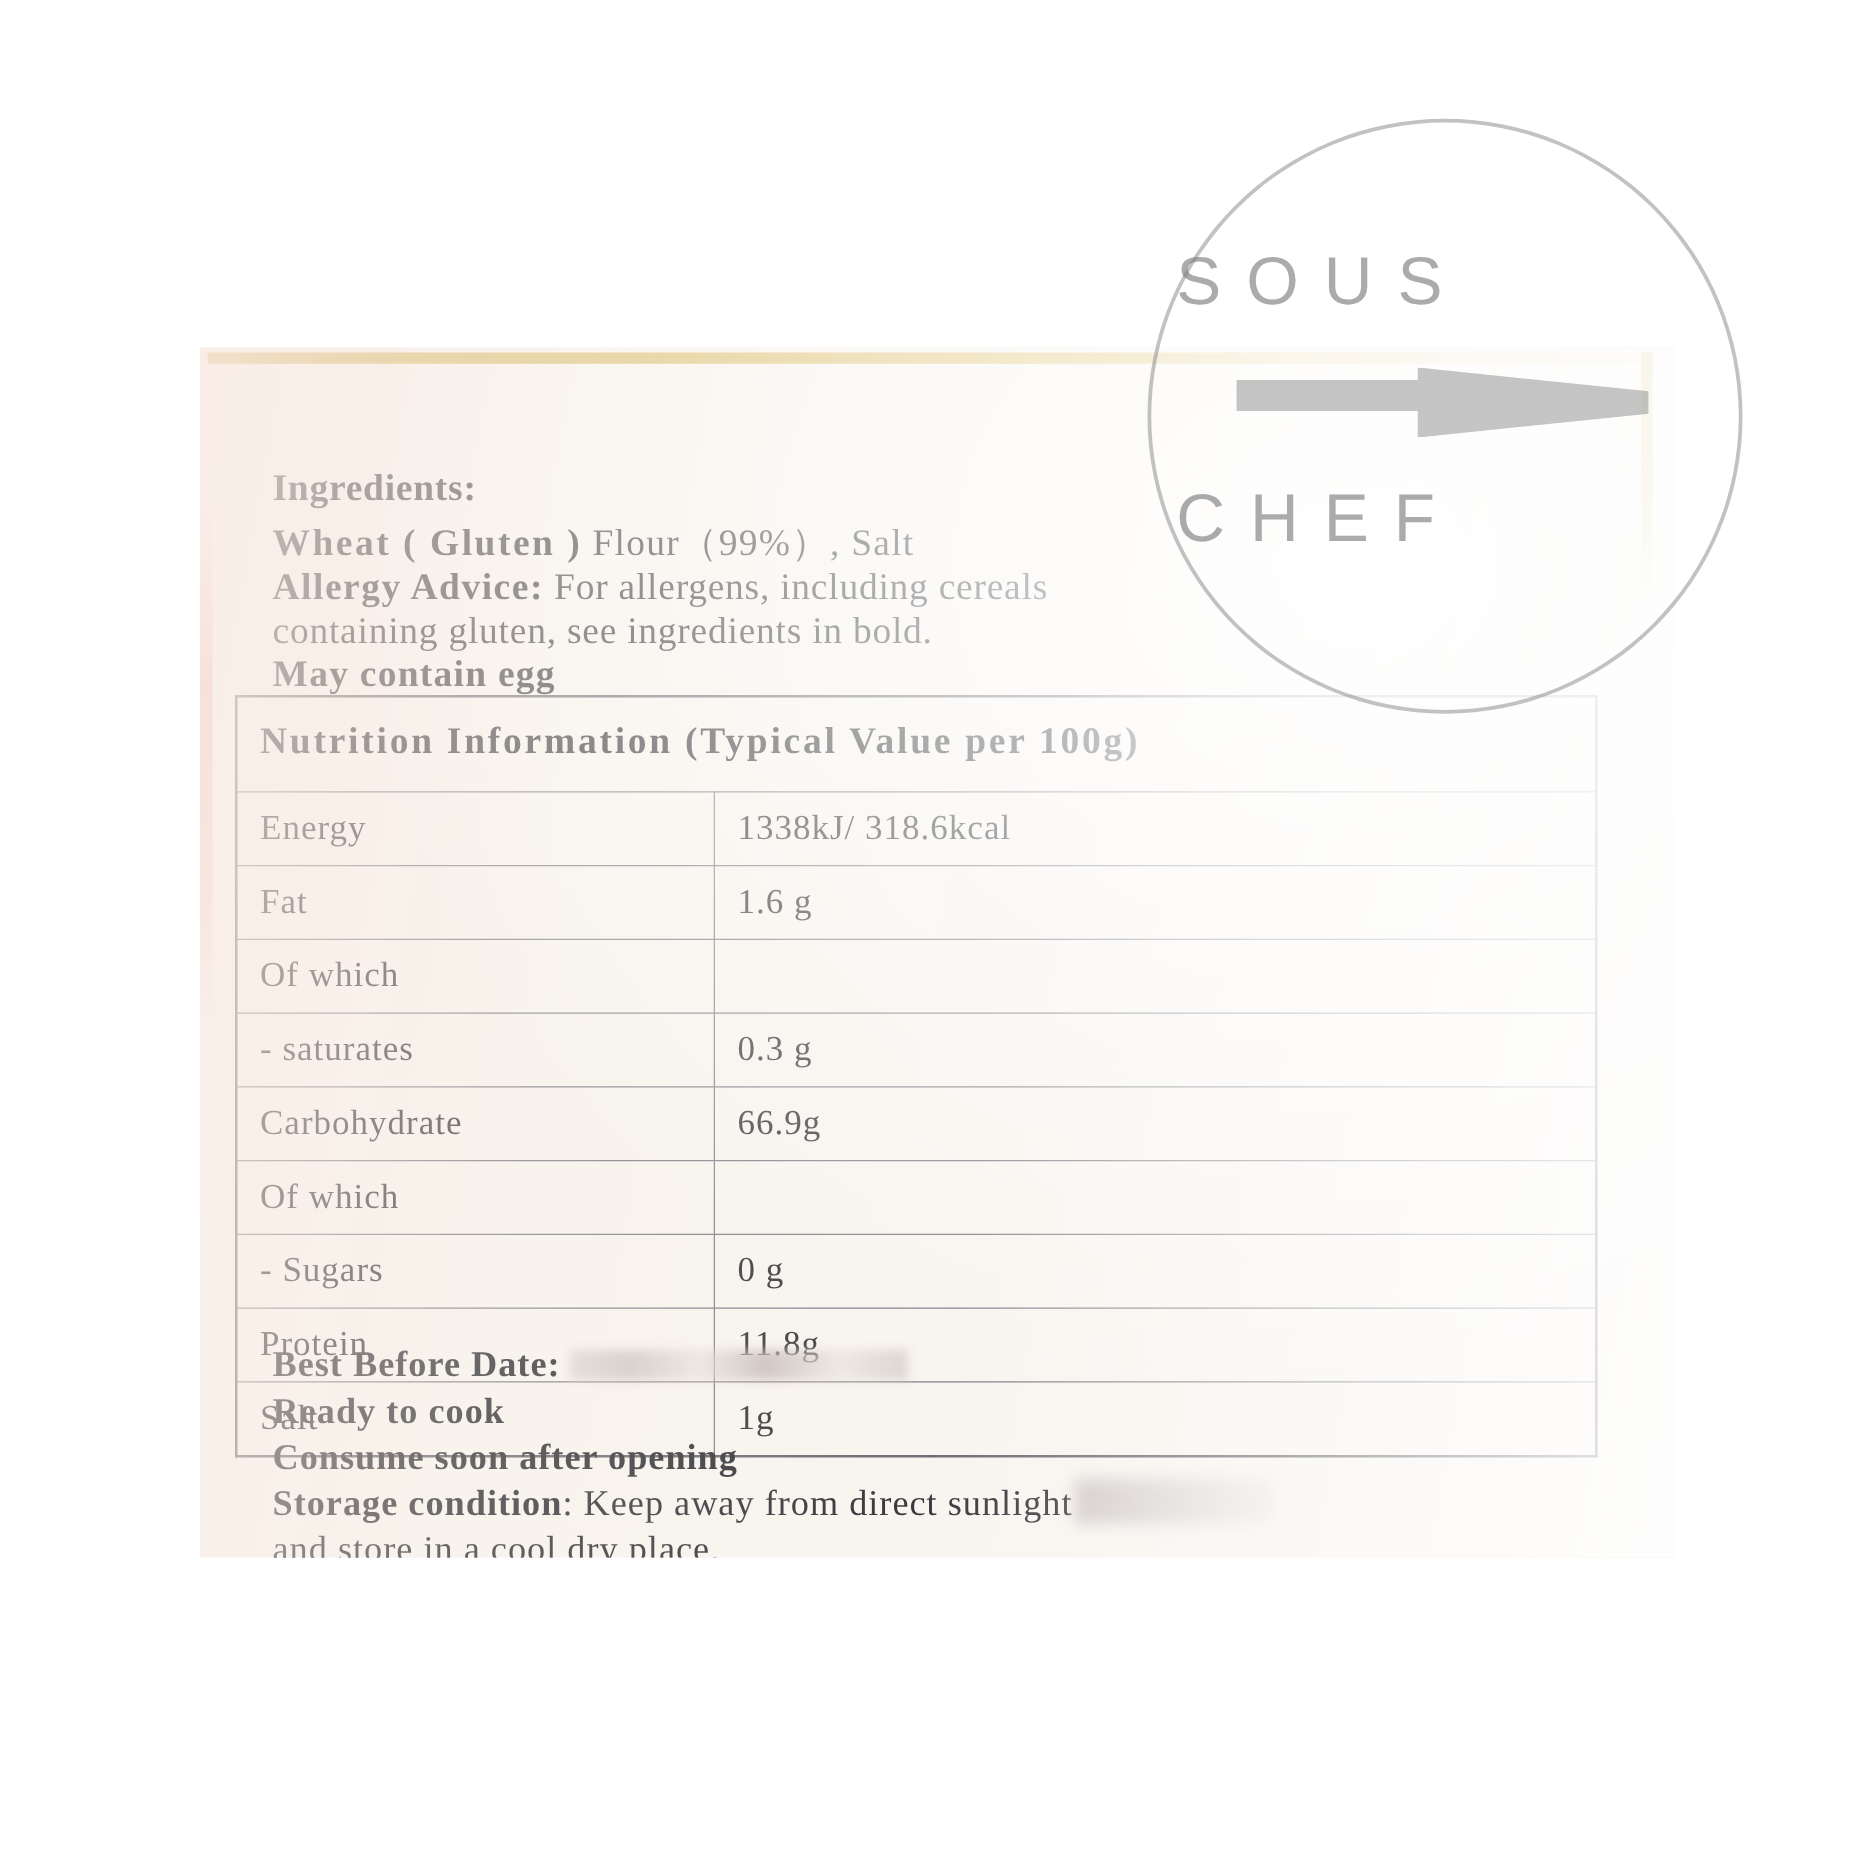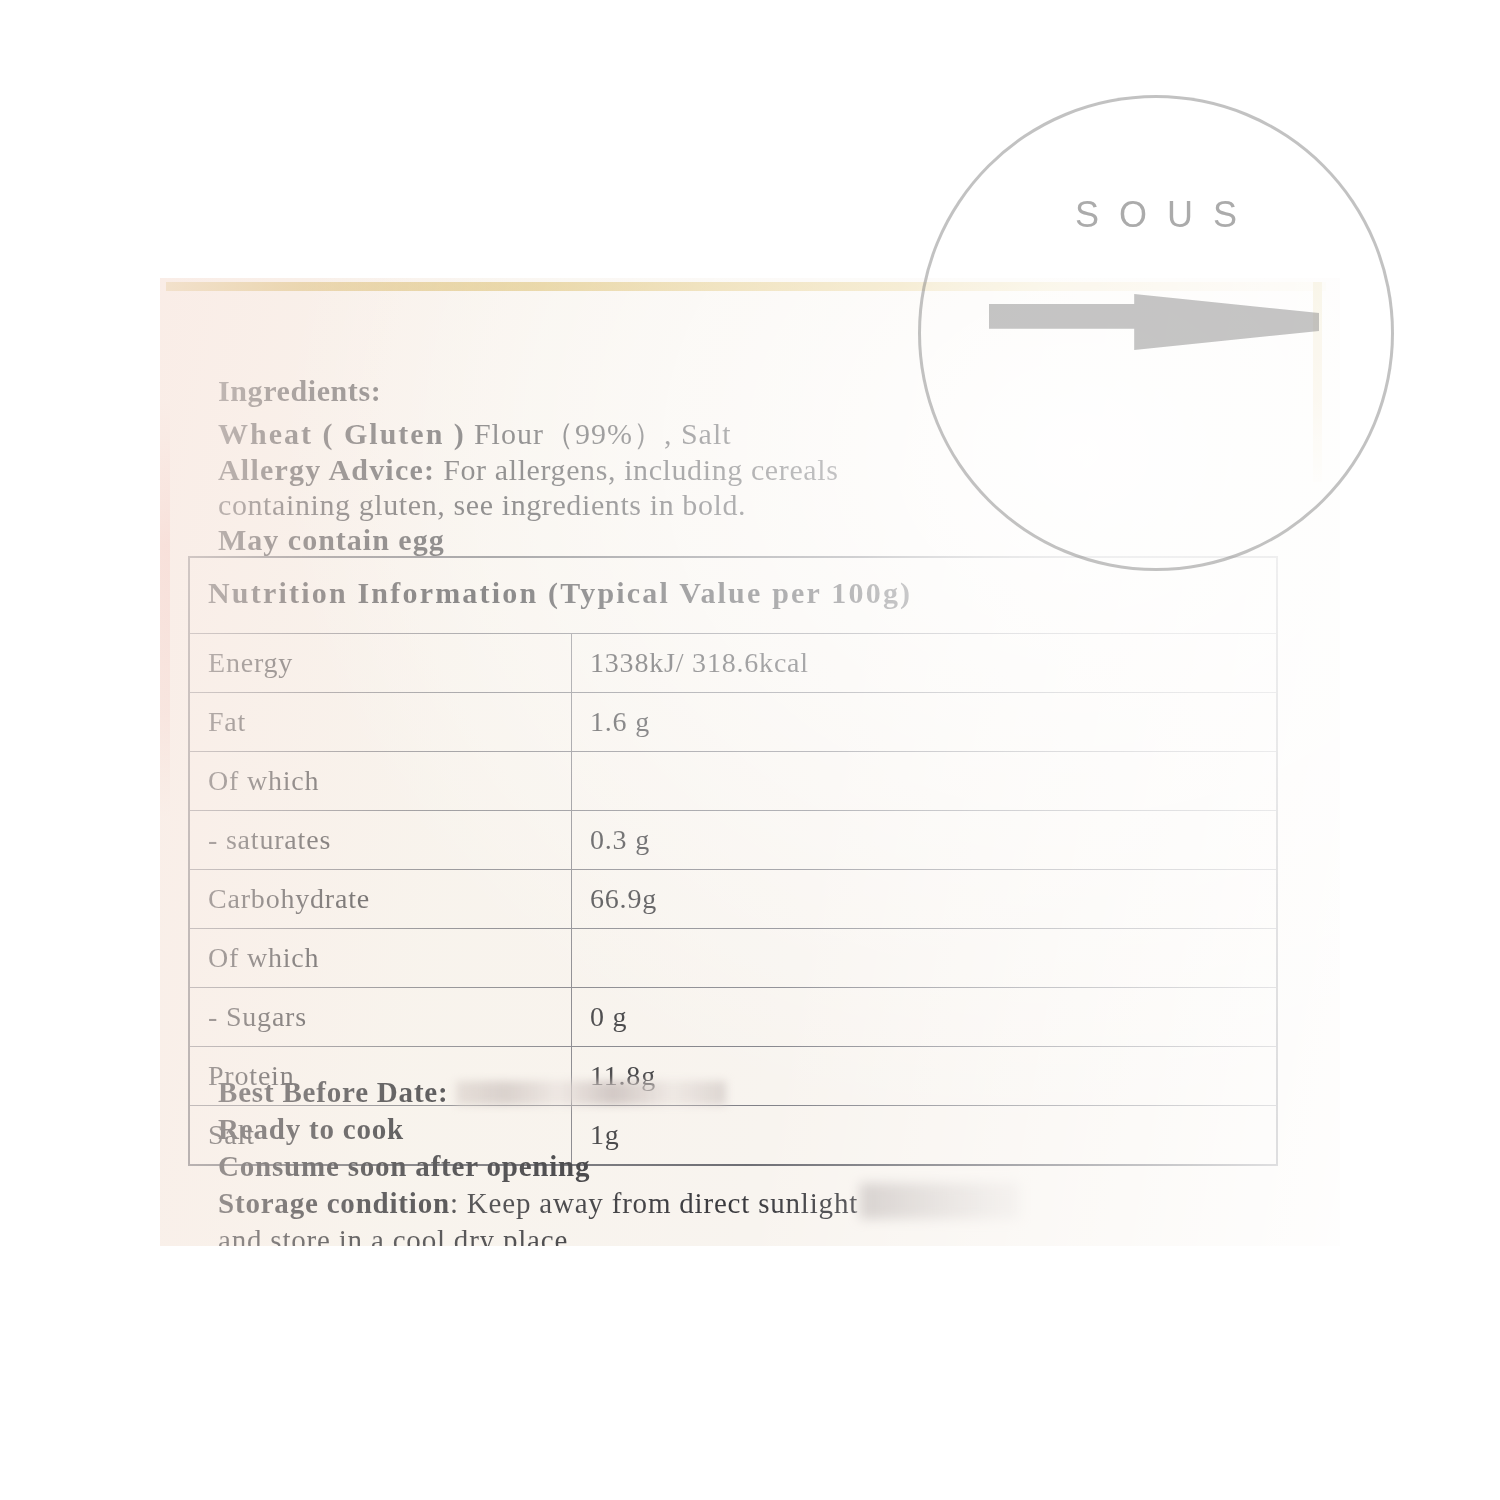--- a/index.html
+++ b/index.html
@@ -159,24 +159,24 @@
     width: 470px;
     height: 470px;
     border-radius: 50%;
     border: 3px solid rgba(120,120,120,0.45);
     background: rgba(255,255,255,0.10);
     pointer-events: none;
   }
   #watermark .wm-text {
     position: absolute;
     width: 100%;
-    text-align: center;
+    text-align: left;
     color: rgba(120,120,120,0.62);
     font-family: "Liberation Sans", sans-serif;
-    font-size: 36px;
+    font-size: 54px;
     letter-spacing: 20px;
     text-indent: 20px;
   }
   #wm-sous { top: 96px; }
   #wm-chef { top: 286px; }
   #wm-knife {
     position: absolute;
     left: 68px;
     top: 196px;
     width: 330px;
@@ -271,13 +271,14 @@
 
   <div id="smudge-right"></div>
 
   <div id="paper-tint-a"></div>
   <div id="paper-tint-b"></div>
 </div>
 
 <div id="watermark">
   <div class="wm-text" id="wm-sous">SOUS</div>
   <div id="wm-knife"></div>
+  <div class="wm-text" id="wm-chef">CHEF</div>
 </div>
 
 </body></html>

